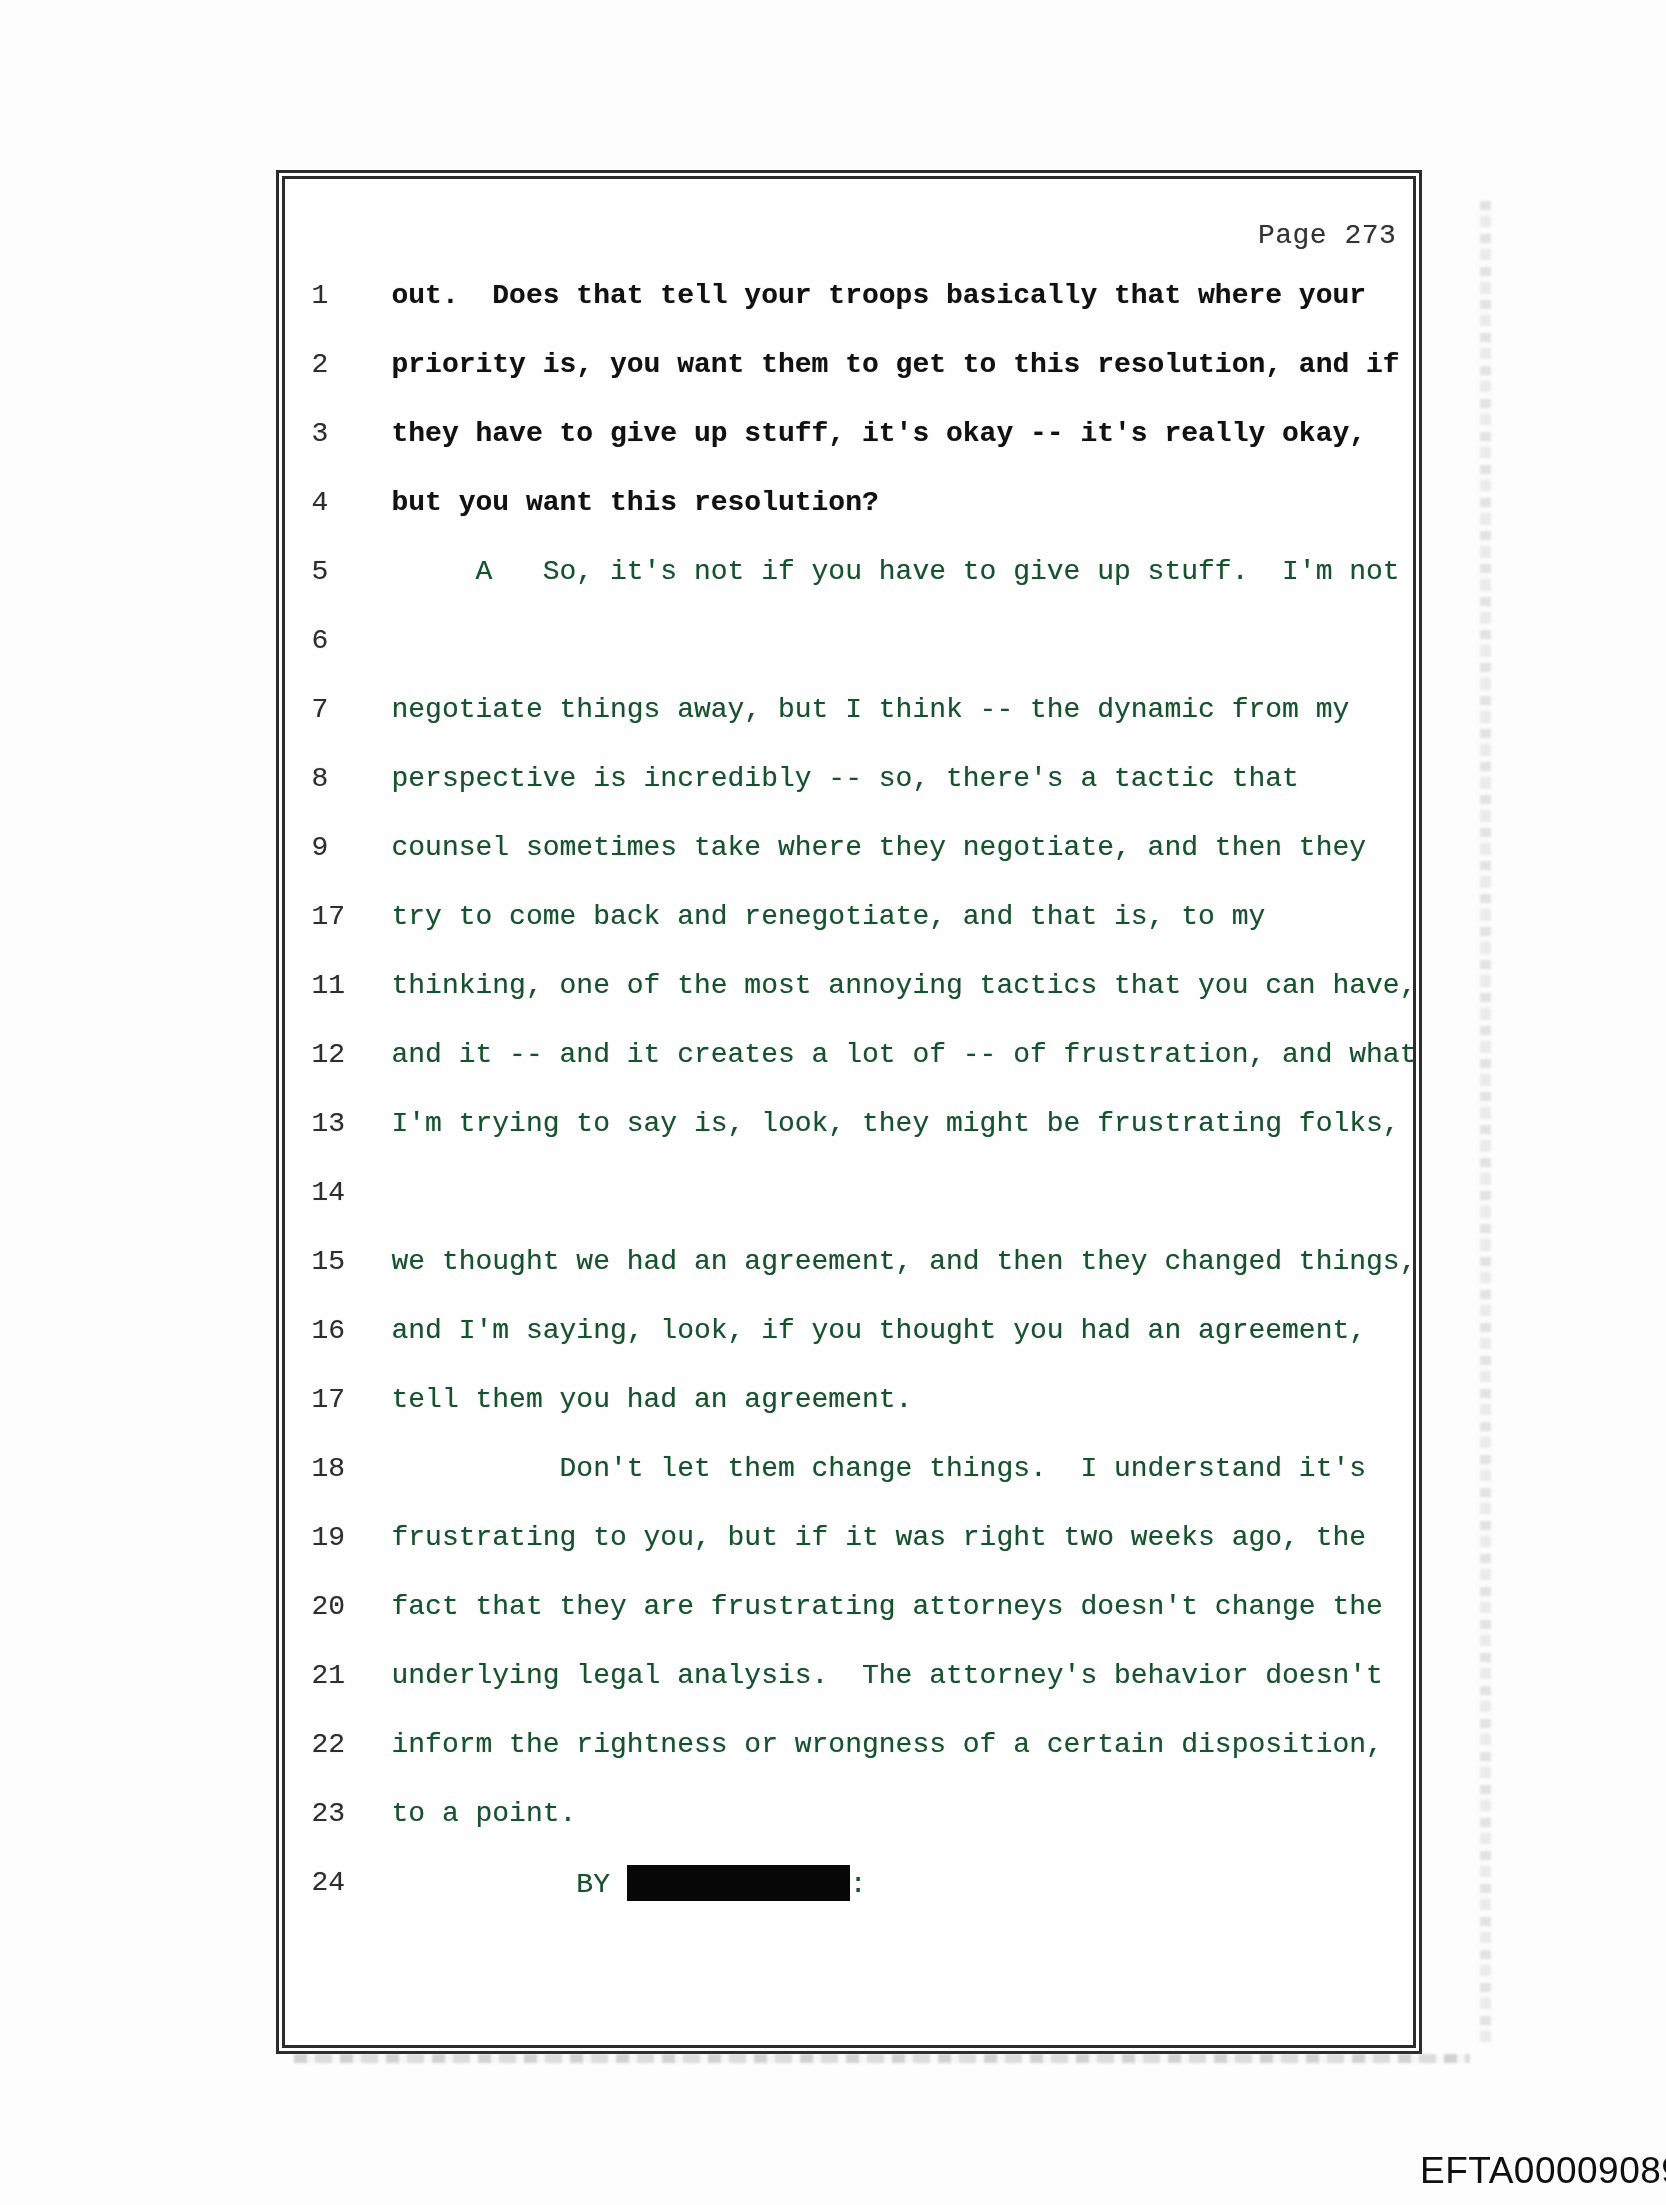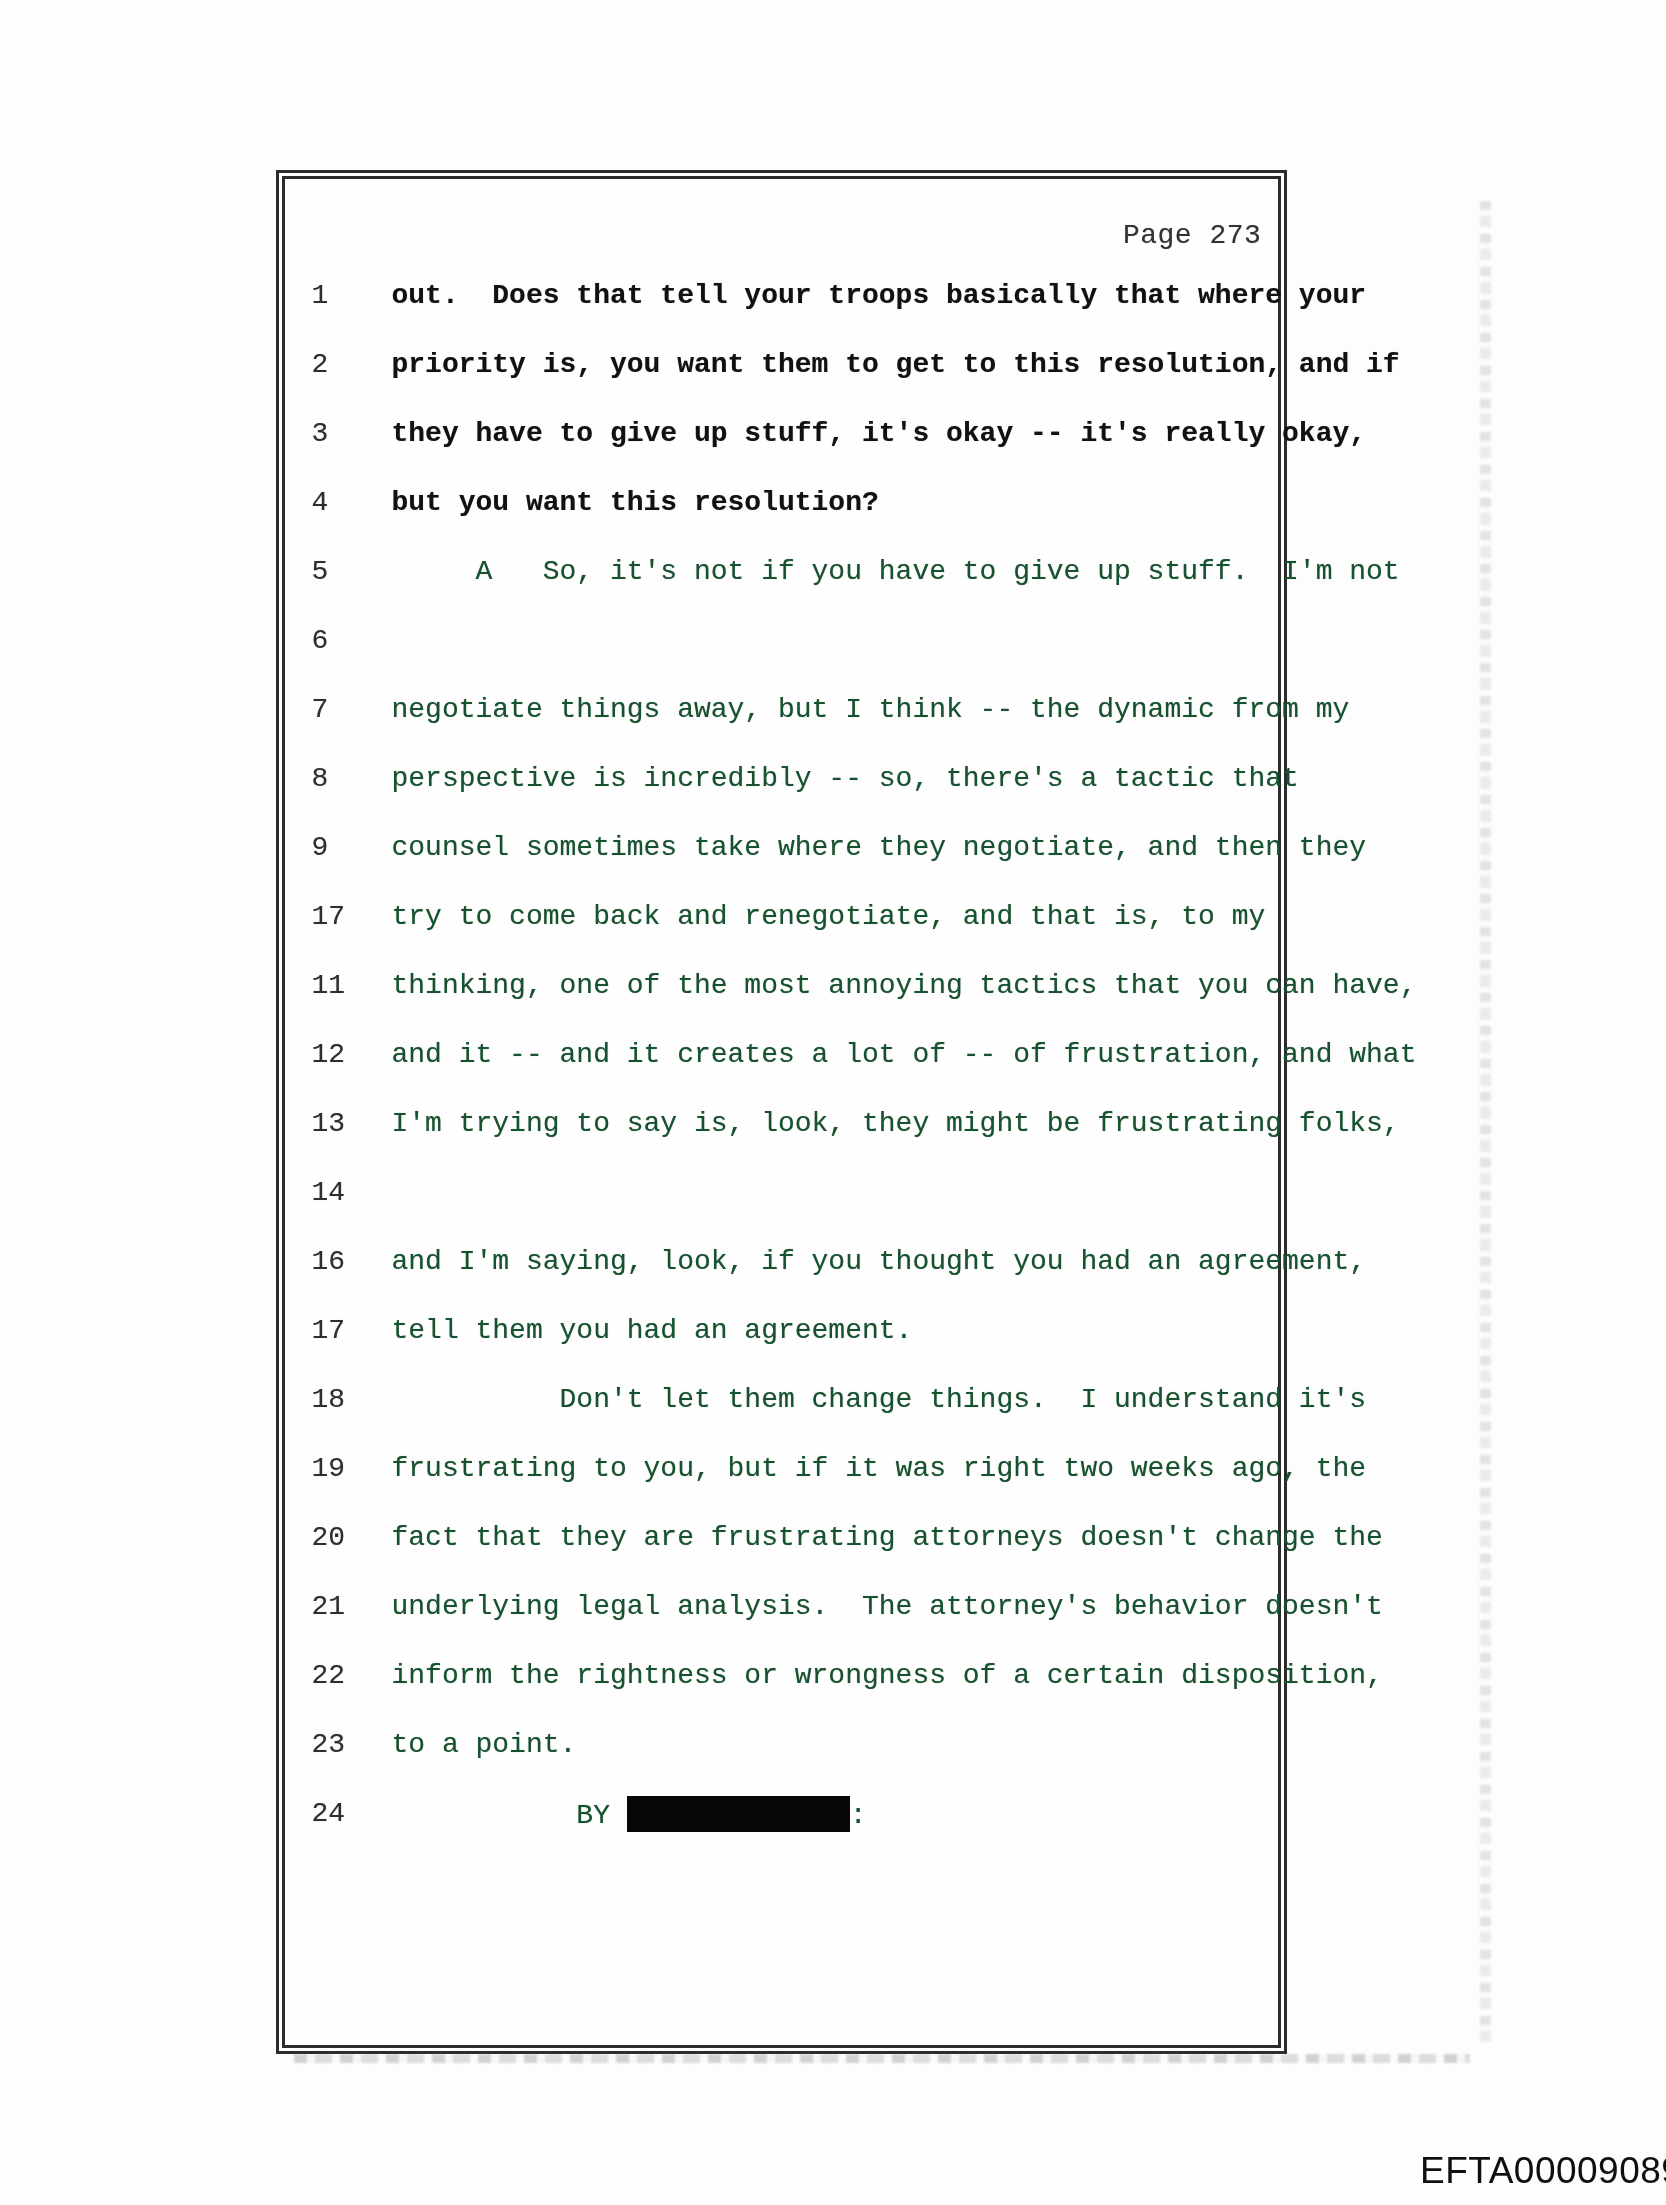--- a/index.html
+++ b/index.html
@@ -9,21 +9,21 @@
     position:relative;
     font-family:"Liberation Mono","DejaVu Sans Mono",monospace;
     overflow:hidden;
   }
   .sheet{position:absolute;inset:0;}
 
   
   .page-box{
     position:absolute;
     left:276px;top:170px;
-    width:1011px;height:1884px;
+    width:1146px;height:1884px;
     box-sizing:border-box;
     border:9.8px double #2c2c2c;
     background:#fefefe;
   }
 
   .page-header{
     position:absolute;
     top:41px;right:16.7px;
     font-size:28px;
     color:#333;
@@ -157,20 +157,24 @@
           <span class="txt">and it -- and it creates a lot of -- of frustration, and what</span>
         </div>
         <div class="line">
           <span class="num">13</span>
           <span class="txt">I'm trying to say is, look, they might be frustrating folks,</span>
         </div>
         <div class="line">
           <span class="num">14</span>
         </div>
         <div class="line">
+          <span class="num">15</span>
+          <span class="txt">we thought we had an agreement, and then they changed things,</span>
+        </div>
+        <div class="line">
           <span class="num">16</span>
           <span class="txt">and I'm saying, look, if you thought you had an agreement,</span>
         </div>
         <div class="line">
           <span class="num">17</span>
           <span class="txt">tell them you had an agreement.</span>
         </div>
         <div class="line">
           <span class="num">18</span>
           <span class="txt">          Don't let them change things.  I understand it's</span>

